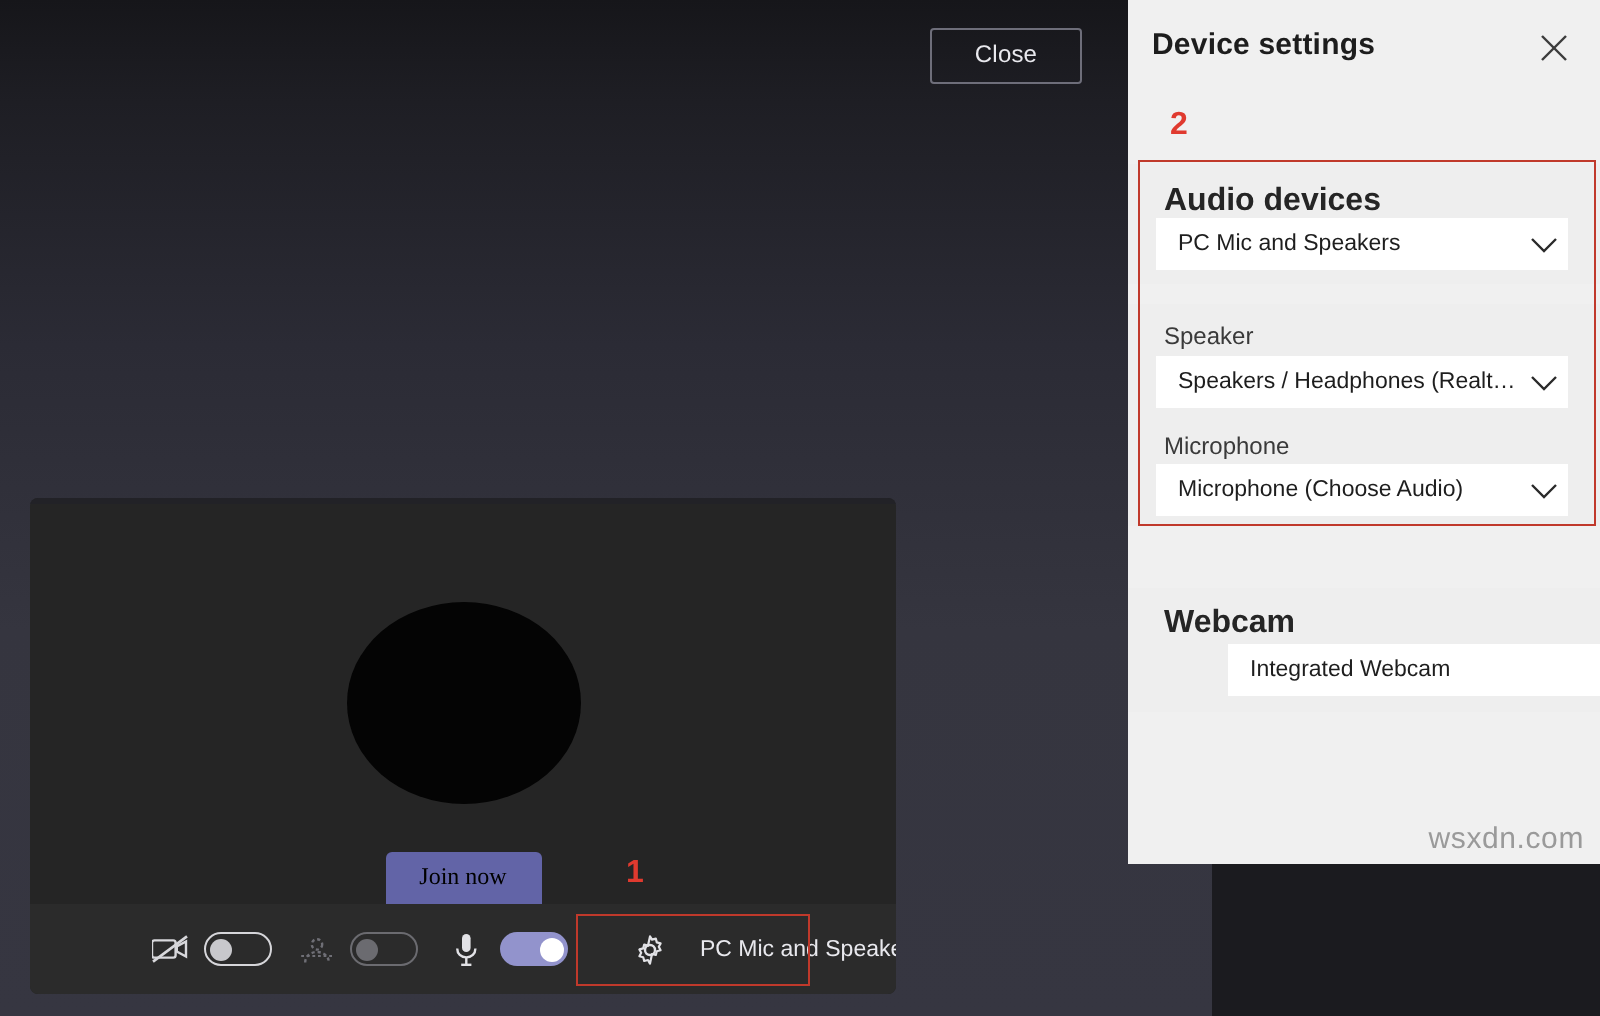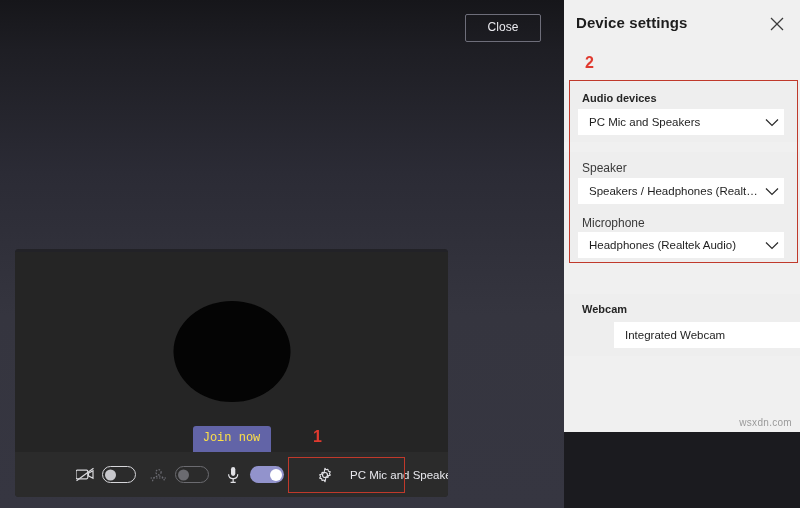--- a/index.html
+++ b/index.html
@@ -23,20 +23,21 @@
   }
 
   
   .stage {
     position: absolute;
     left: 0;
     top: 0;
     width: 564px;
     height: 508px;
     background: linear-gradient(180deg, #16161a 0%, #1e1e24 10%, #2b2b35 34%, #35353f 62%, #363641 100%);
+    padding-left: 42px;
   }
 
   .close-btn {
     position: absolute;
     left: 465px;
     top: 14px;
     width: 74px;
     height: 26px;
     border: 1px solid #6e6e7a;
     border-radius: 2px;
@@ -92,25 +93,25 @@
   }
 
   .join-now {
     position: absolute;
     left: 50%;
     transform: translateX(-50%);
     top: 177px;
     width: 78px;
     height: 37px;
     background: #6264a7;
-    color: #fde047;
+    color: #000000;
     border: none;
     border-radius: 3px;
     font-size: 12px;
-    font-family: Liberation Mono, monospace;
+    font-family: Liberation Serif, serif;
     cursor: pointer;
     line-height: 25px;
     text-align: center;
     padding: 0;
   }
 
   
   .controls {
     position: absolute;
     left: 0;
@@ -285,21 +286,21 @@
   .sec-camera { top: 294px; height: 62px; background: #eeeeee; }
 
   .field-label {
     position: absolute;
     left: 18px;
     font-size: 11.5px;
     color: #252525;
   }
   .field-label.strong {
     font-weight: bold;
-    font-size: 11px;
+    font-size: 16px;
   }
   .field-label.small {
     font-size: 12px;
     color: #3a3a3a;
   }
 
   .select {
     position: absolute;
     left: 14px;
     width: 206px;
@@ -325,21 +326,21 @@
     display: flex;
     align-items: center;
     justify-content: center;
     flex: 0 0 22px;
   }
 
   .watermark {
     position: absolute;
     right: 8px;
     bottom: 4px;
-    font-size: 10px;
+    font-size: 15px;
     color: #9a9a9a;
     letter-spacing: 0.3px;
   }
 </style>
 </head>
 <body>
 
 <div id="app">
 
   <div class="stage">
@@ -443,21 +444,21 @@
       <span class="sel-text">Speakers / Headphones (Realtek Aud...</span>
       <span class="chev">
         <svg width="14" height="9" viewBox="0 0 14 9">
             <polyline points="1,1.5 7,7.5 13,1.5" fill="none" stroke="#2a2a2a" stroke-width="1.2"></polyline>
           </svg>
       </span>
     </div>
 
     <div class="field-label small" style="top:216px;">Microphone</div>
     <div class="select" style="top:232px;">
-      <span class="sel-text">Headphones (Realtek Audio)</span>
+      <span class="sel-text">Microphone (Choose Audio)</span>
       <span class="chev">
         <svg width="14" height="9" viewBox="0 0 14 9">
             <polyline points="1,1.5 7,7.5 13,1.5" fill="none" stroke="#2a2a2a" stroke-width="1.2"></polyline>
           </svg>
       </span>
     </div>
 
     <div class="section sec-camera"></div>
     <div class="field-label strong" style="top:303px;">Webcam</div>
     <div class="select" style="top:322px;margin-left:36px;">

